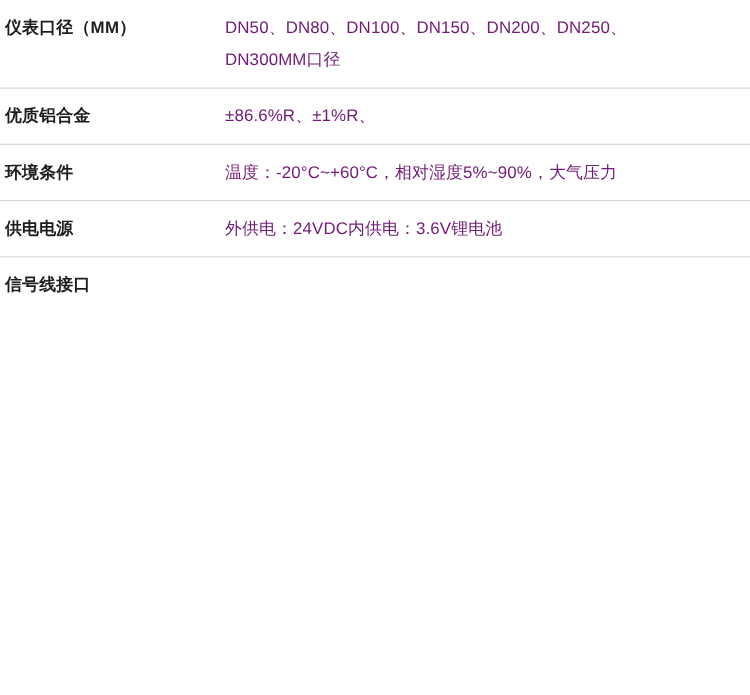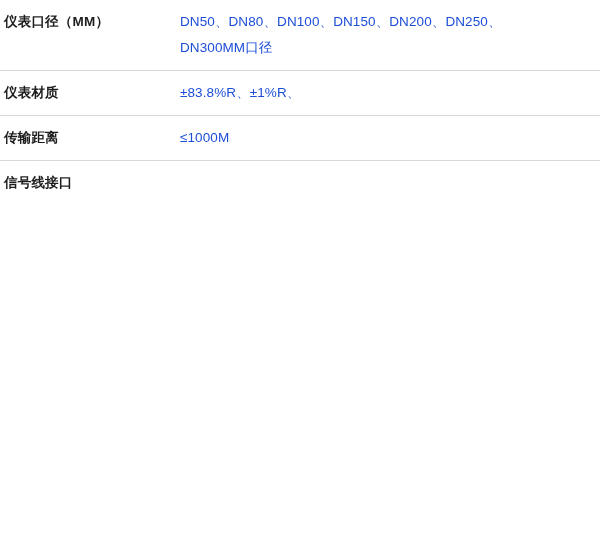--- a/index.html
+++ b/index.html
@@ -35,21 +35,21 @@
   td.label {
     width: 168px;
     padding-left: 4px;
     font-weight: bold;
     color: #1d1d1d;
     letter-spacing: 0.2px;
   }
   td.value {
     padding-left: 8px;
     padding-right: 8px;
-    color: #1d4ed8;
+    color: #701a75;
     letter-spacing: 0.1px;
   }
   .line {
     display: block;
     white-space: nowrap;
   }
 </style>
 </head>
 <body>
 
@@ -59,38 +59,44 @@
     <tr>
       <td class="label">仪表口径（MM）</td>
       <td class="value">
         <span class="line">DN50、DN80、DN100、DN150、DN200、DN250、</span>
         <span class="line">DN300MM口径</span>
       </td>
     </tr>
 
 
     <tr>
-      <td class="label">仪表材质</td>
+      <td class="label">优质铝合金</td>
       <td class="value">
-        <span class="line">±83.8%R、±1%R、</span>
+        <span class="line">±86.6%R、±1%R、</span>
       </td>
     </tr>
 
 
 
 
-
+    <tr>
+      <td class="label">环境条件</td>
+      <td class="value">
+        <span class="line">温度：-20°C~+60°C，相对湿度5%~90%，大气压力</span>
+      </td>
+    </tr>
 
 
     <tr>
-      <td class="label">传输距离</td>
+      <td class="label">供电电源</td>
       <td class="value">
-        <span class="line">≤1000M</span>
+        <span class="line">外供电：24VDC内供电：3.6V锂电池</span>
       </td>
     </tr>
+
 
     <tr>
       <td class="label">信号线接口</td>
       <td class="value">
         
       </td>
     </tr>
 
   </tbody>
 </table>

